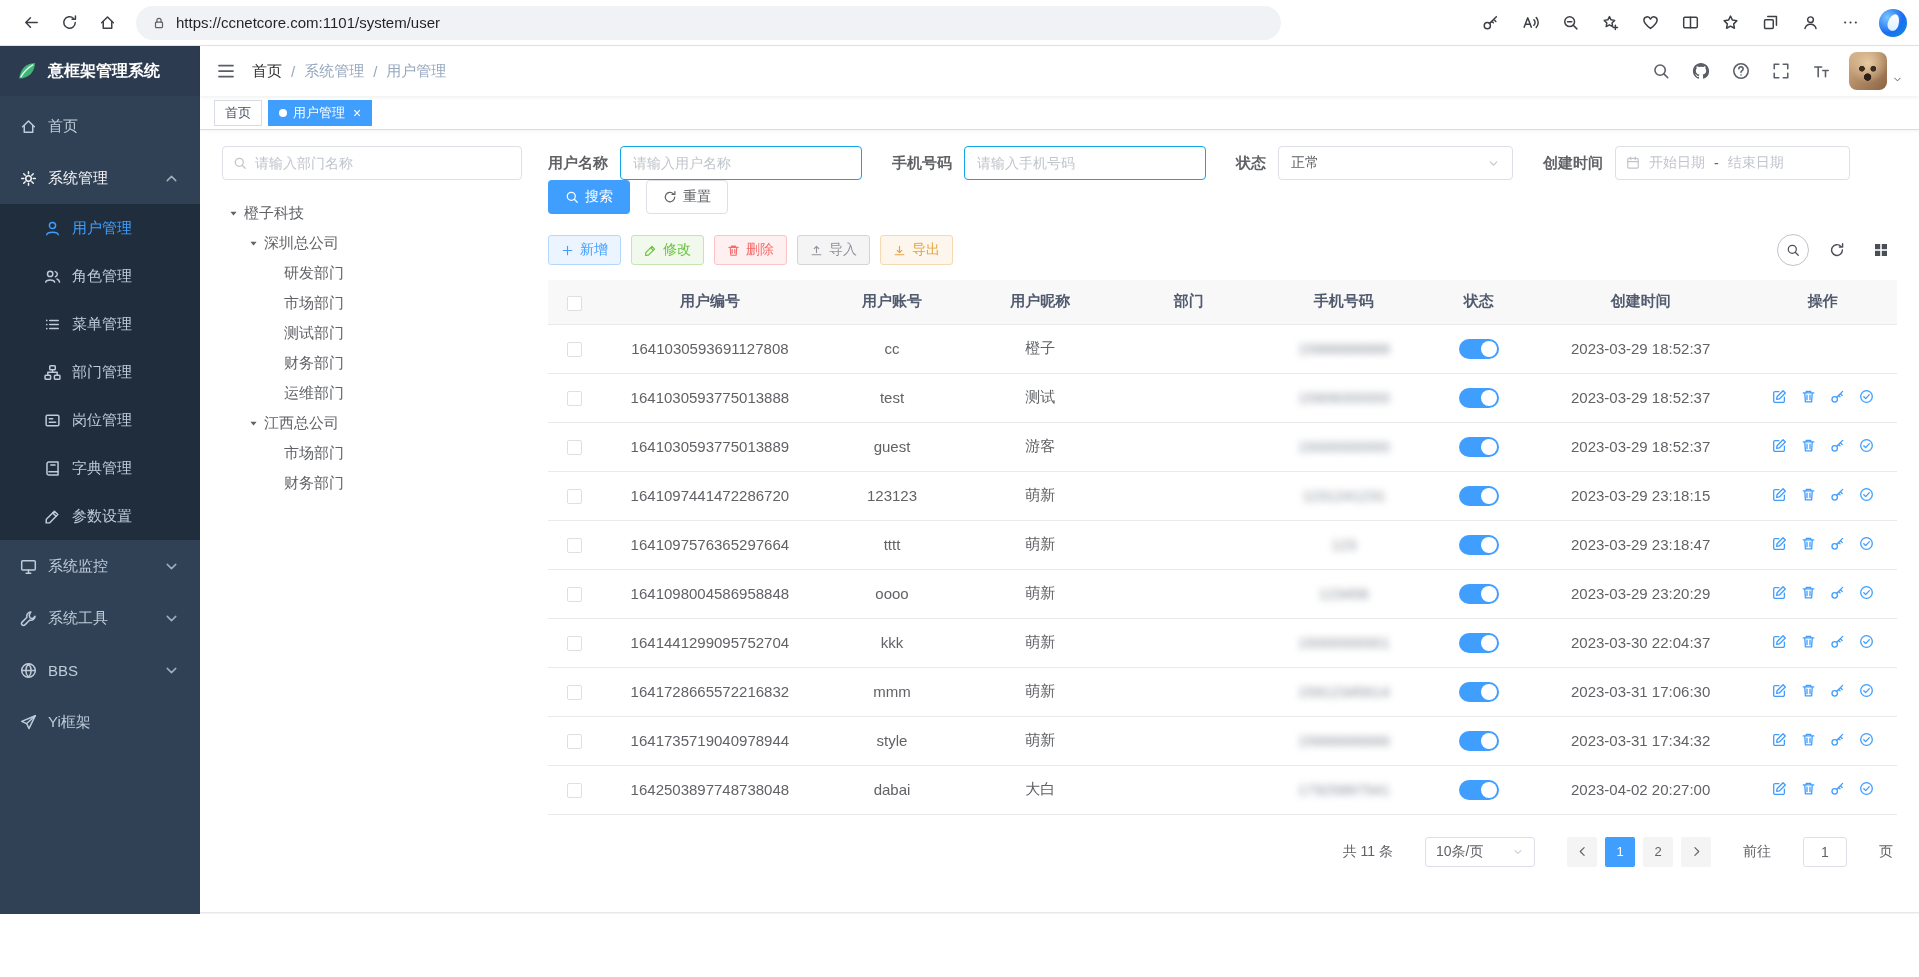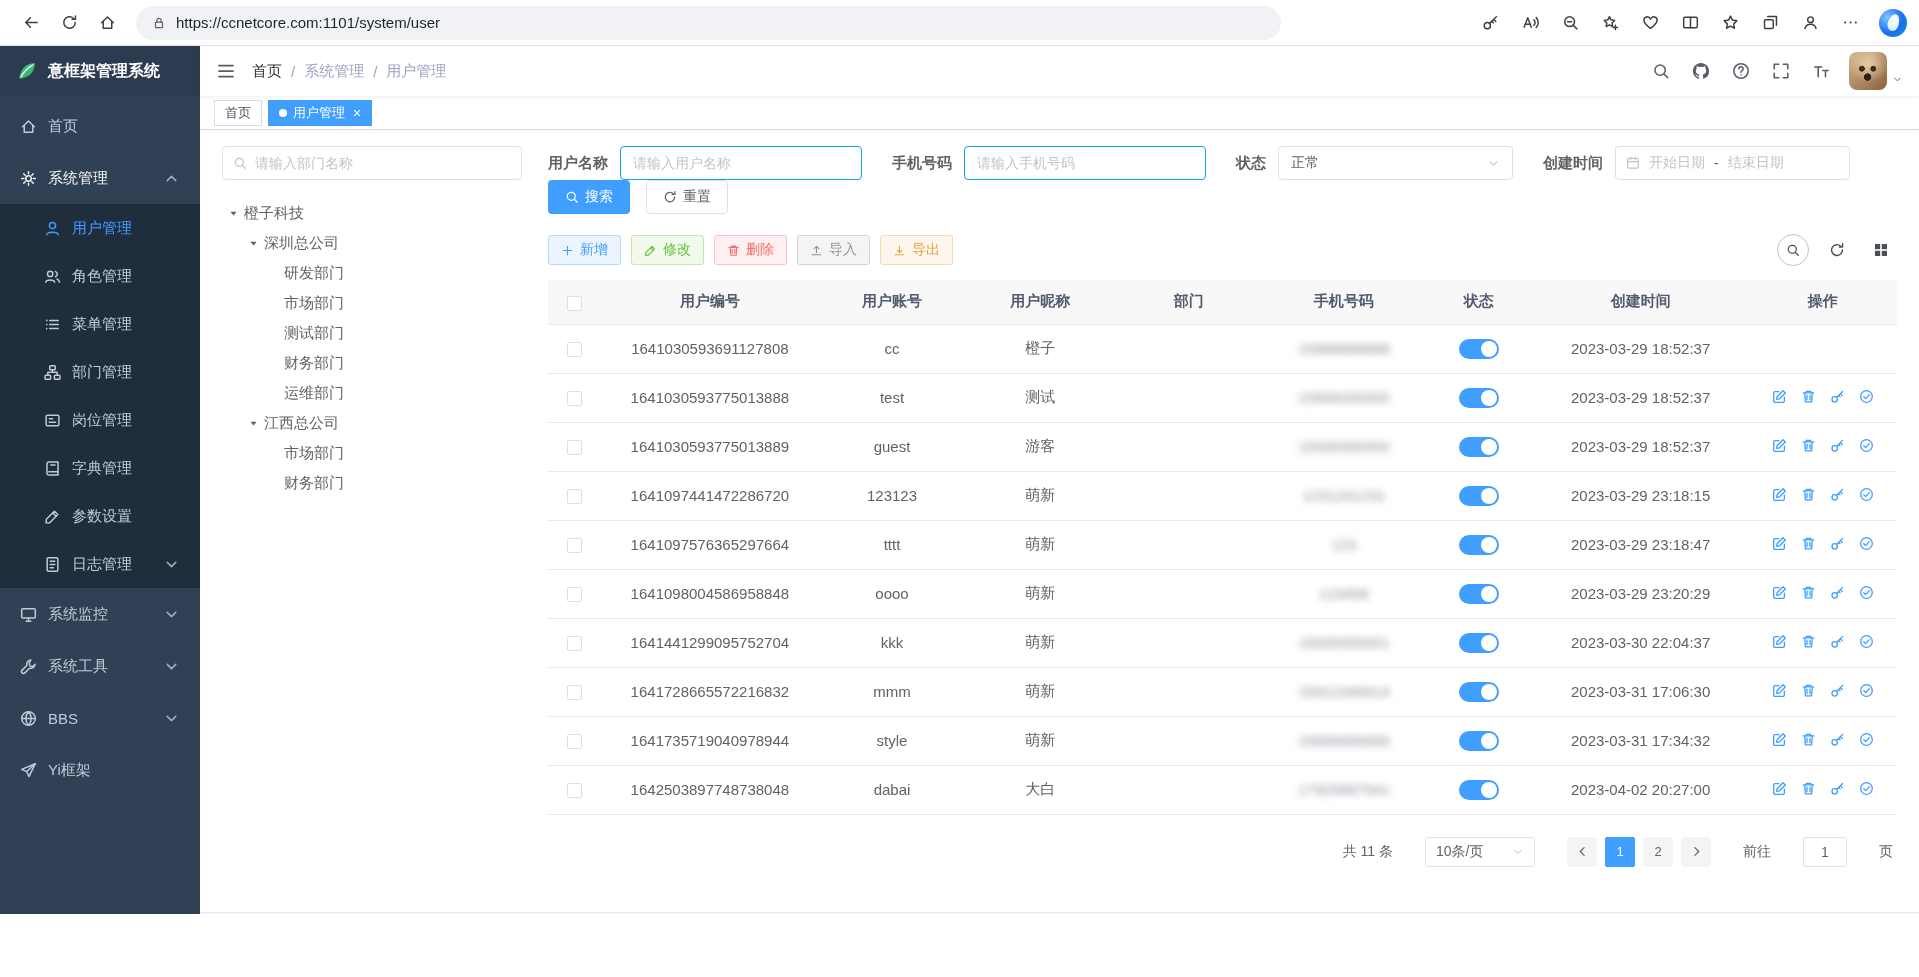--- a/index.html
+++ b/index.html
@@ -340,34 +340,20 @@
             <span class="menu-label">字典管理</span>
           </div>
           <div class="menu-item level1">
             <span class="ic">
               <svg viewBox="0 0 16 16">
                 <path d="M9.8 3 13 6.2 5.4 13.8 2 14l.2-3.4z"></path>
                 <path d="M8.2 4.6l3.2 3.2"></path>
               </svg>
             </span>
             <span class="menu-label">参数设置</span>
-          </div>
-          <div class="menu-item level1">
-            <span class="ic">
-              <svg viewBox="0 0 16 16">
-                <rect x="3" y="1.6" width="10" height="12.8" rx="1.2"></rect>
-                <path d="M5.8 5h4.4M5.8 8h4.4M5.8 11h3"></path>
-              </svg>
-            </span>
-            <span class="menu-label">日志管理</span>
-            <span class="ic menu-caret">
-              <svg viewBox="0 0 16 16">
-                <path d="M4 6l4 4 4-4"></path>
-              </svg>
-            </span>
           </div>
           <div class="menu-item level0">
             <span class="ic">
               <svg viewBox="0 0 16 16">
                 <rect x="1.6" y="2.6" width="12.8" height="8.8" rx="1"></rect>
                 <path d="M5.8 14.4h4.4M8 11.4v3"></path>
               </svg>
             </span>
             <span class="menu-label">系统监控</span>
             <span class="ic menu-caret">

